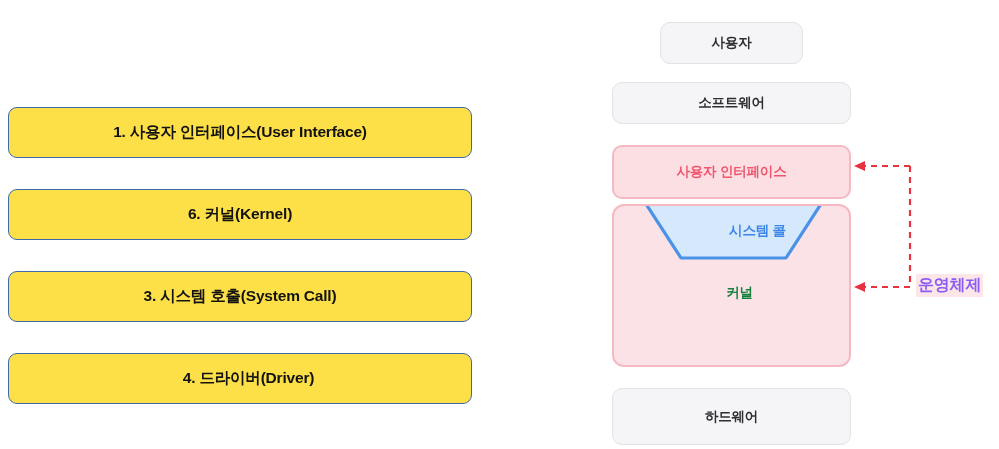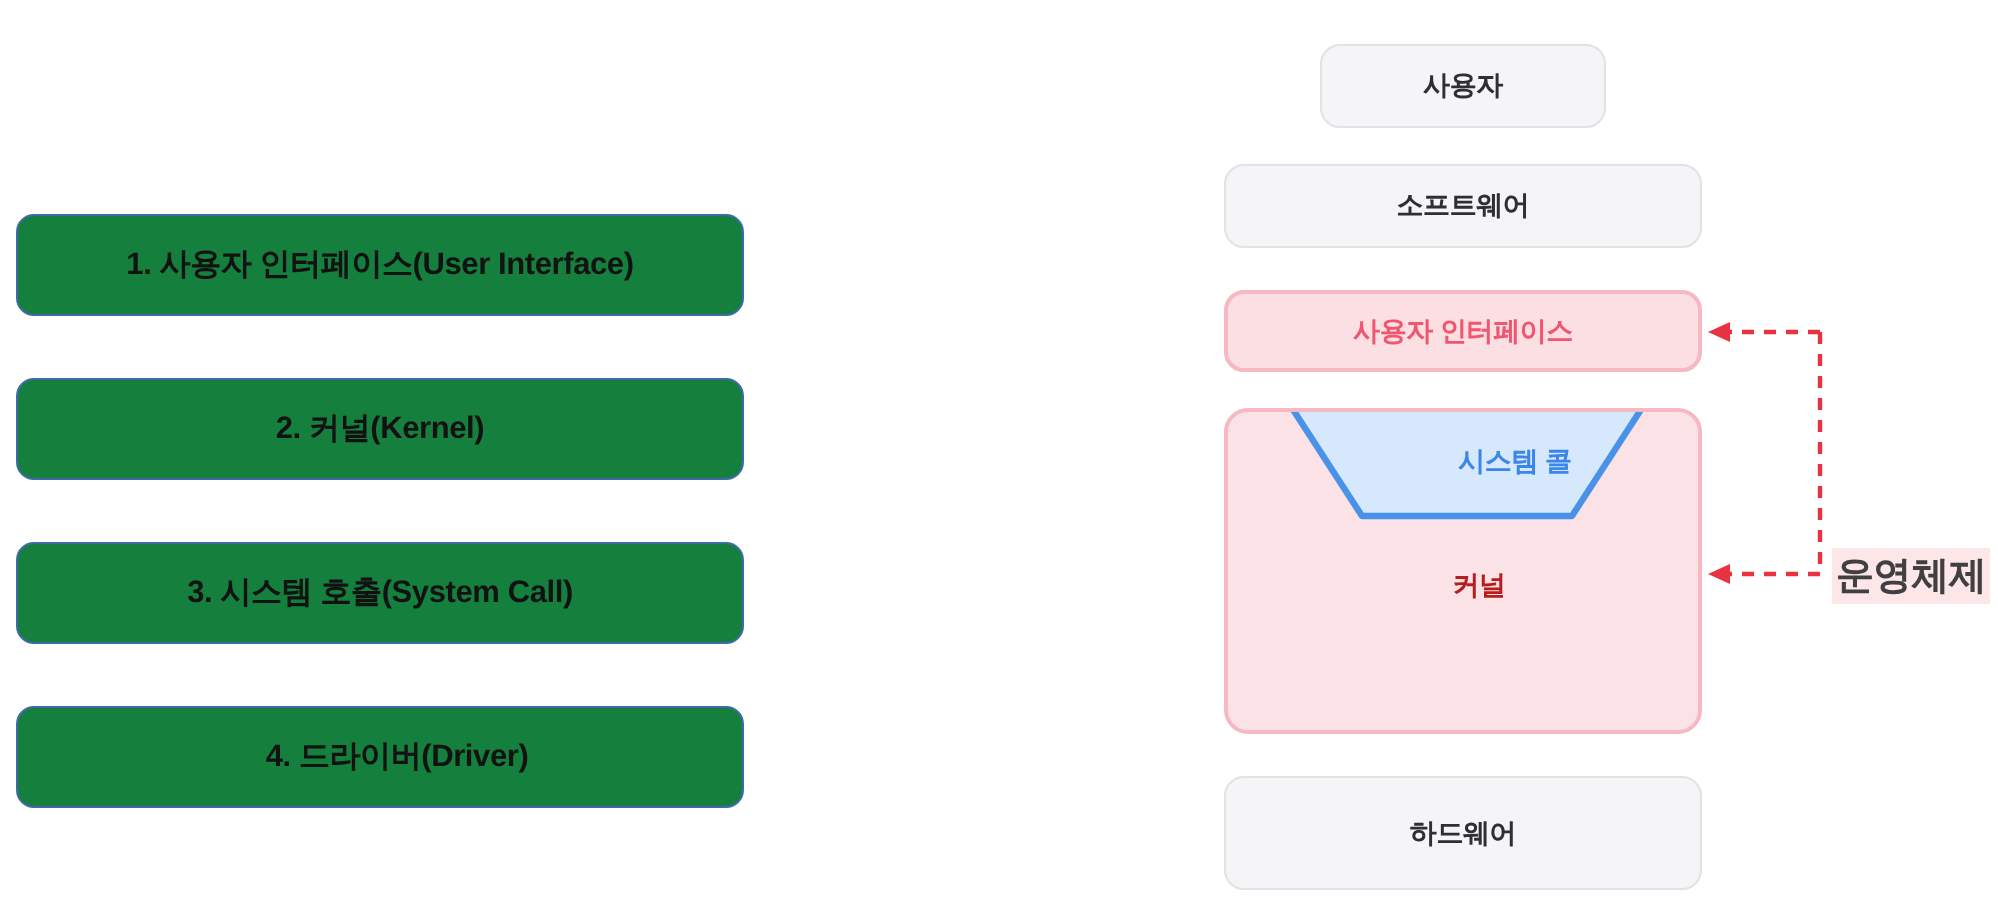--- a/index.html
+++ b/index.html
@@ -20,24 +20,24 @@
   #left-panel {
     position: absolute;
     left: 0;
     top: 0;
     width: 470px;
     height: 449px;
   }
   .list-box {
     position: absolute;
     left: 8px;
-    width: 364px;
+    width: 464px;
     height: 51px;
     box-sizing: border-box;
-    background: #15803d;
+    background: #fde047;
     border: 1.6px solid #3f6aa8;
     border-radius: 9px;
     display: flex;
     align-items: center;
     justify-content: center;
   }
   .list-box .label {
     font-size: 15.5px;
     font-weight: bold;
     color: #121212;
@@ -82,21 +82,21 @@
 
   
   .pink-box {
     background: #fbdfe3;
     border: 2.4px solid #f6b8c1;
   }
   .pink-box .label { color: #f0566f; }
 
   #box-user      { left: 100px; top: 22px;  width: 143px; height: 42px; }
   #box-software  { left: 52px;  top: 82px;  width: 239px; height: 42px; }
-  #box-ui        { left: 52px;  top: 145px; width: 239px; height: 41px; }
+  #box-ui        { left: 52px;  top: 145px; width: 239px; height: 54px; }
 
   
   #box-kernel {
     left: 52px;
     top: 204px;
     width: 239px;
     height: 163px;
     background: #fbe2e6;
     border: 2.4px solid #f6b8c1;
     border-radius: 12px;
@@ -105,21 +105,21 @@
     overflow: hidden;
   }
   #kernel-label {
     position: absolute;
     left: 0;
     right: 0;
     top: 78px;
     text-align: center;
     font-size: 13.5px;
     font-weight: bold;
-    color: #b91c1c;
+    color: #15803d;
     letter-spacing: -0.2px;
     padding-left: 16px;
   }
 
   
   .trapezoid-wrap {
     position: absolute;
     left: 0;
     width: 239px;
     height: 56px;
@@ -157,40 +157,40 @@
     left: 290px;
     top: 150px;
     width: 80px;
     height: 150px;
     pointer-events: none;
   }
   #os-annotation-label {
     position: absolute;
     left: 356px;
     top: 274px;
-    font-size: 19px;
-    font-weight: bold;
-    color: #404040;
+    font-size: 16px;
+    font-weight: bold;
+    color: #8b5cf6;
     background: #fde6e8;
     padding: 1px 2px;
     letter-spacing: -0.2px;
     white-space: nowrap;
   }
 </style>
 </head>
 <body>
 
 <div id="left-panel">
 
   <div class="list-box n0">
     <span class="label">1. 사용자 인터페이스(User Interface)</span>
   </div>
 
   <div class="list-box n1">
-    <span class="label">2. 커널(Kernel)</span>
+    <span class="label">6. 커널(Kernel)</span>
   </div>
 
   <div class="list-box n2">
     <span class="label">3. 시스템 호출(System Call)</span>
   </div>
 
   <div class="list-box n3">
     <span class="label">4. 드라이버(Driver)</span>
   </div>
 

